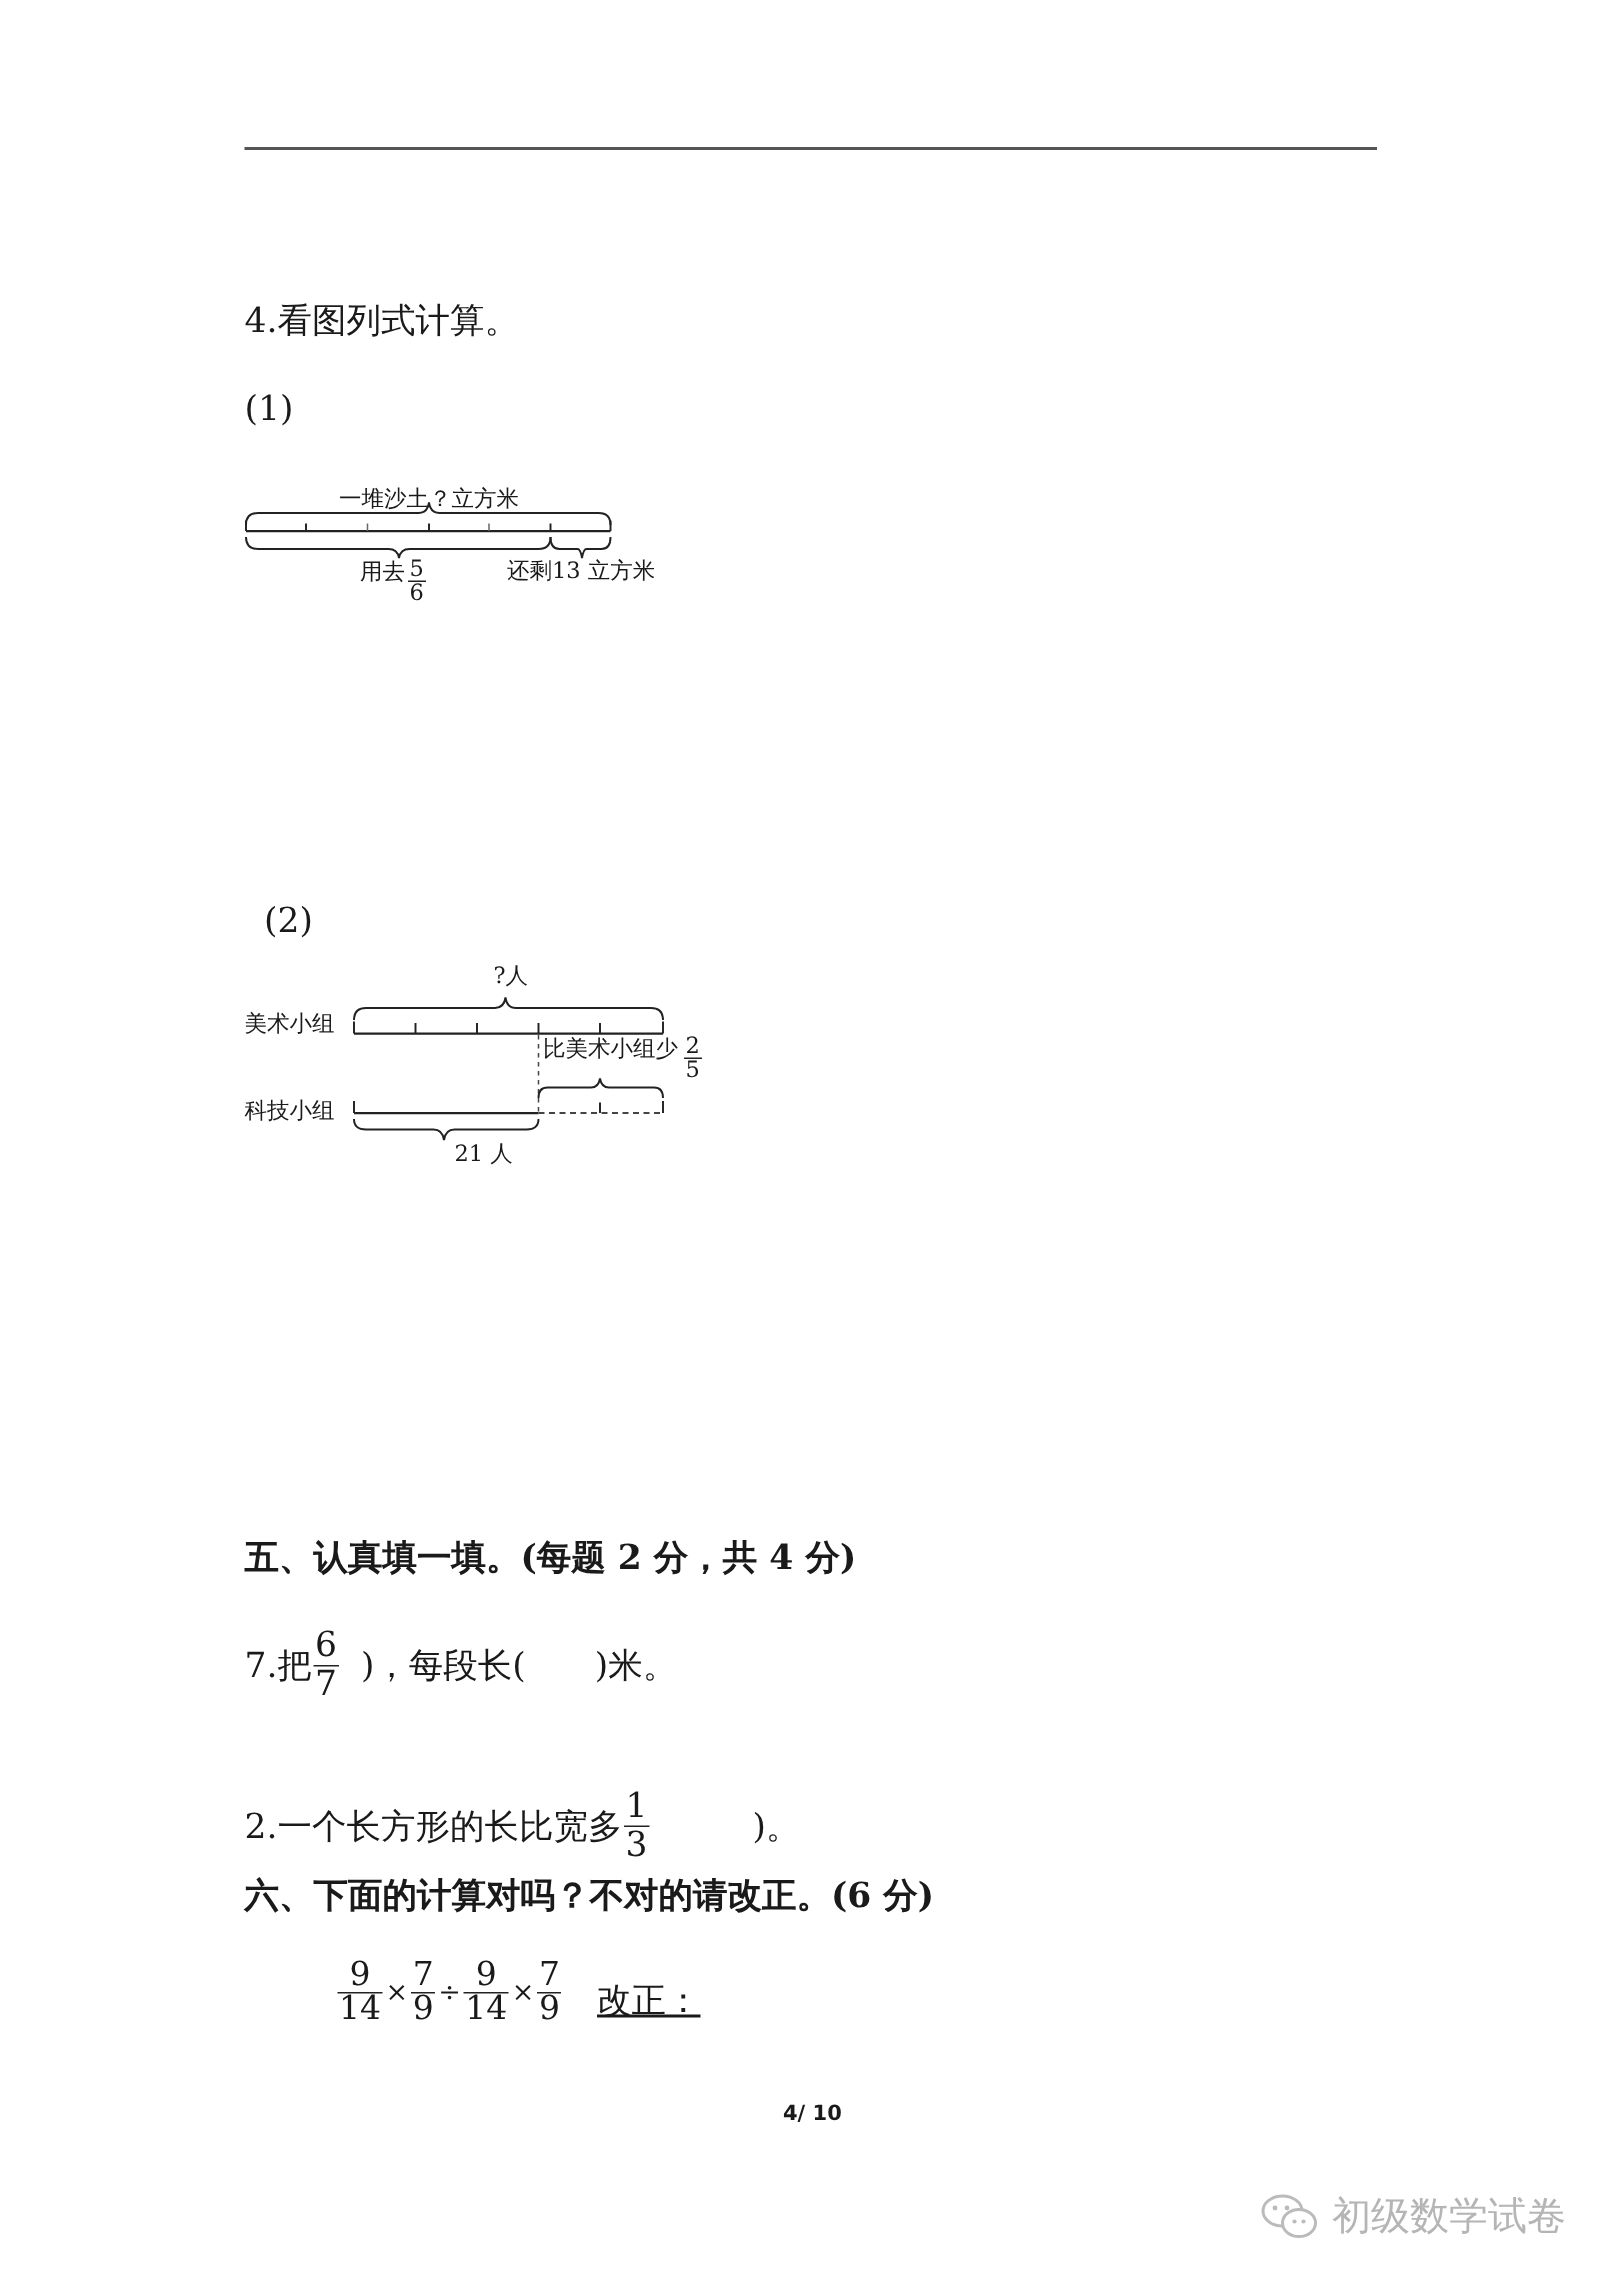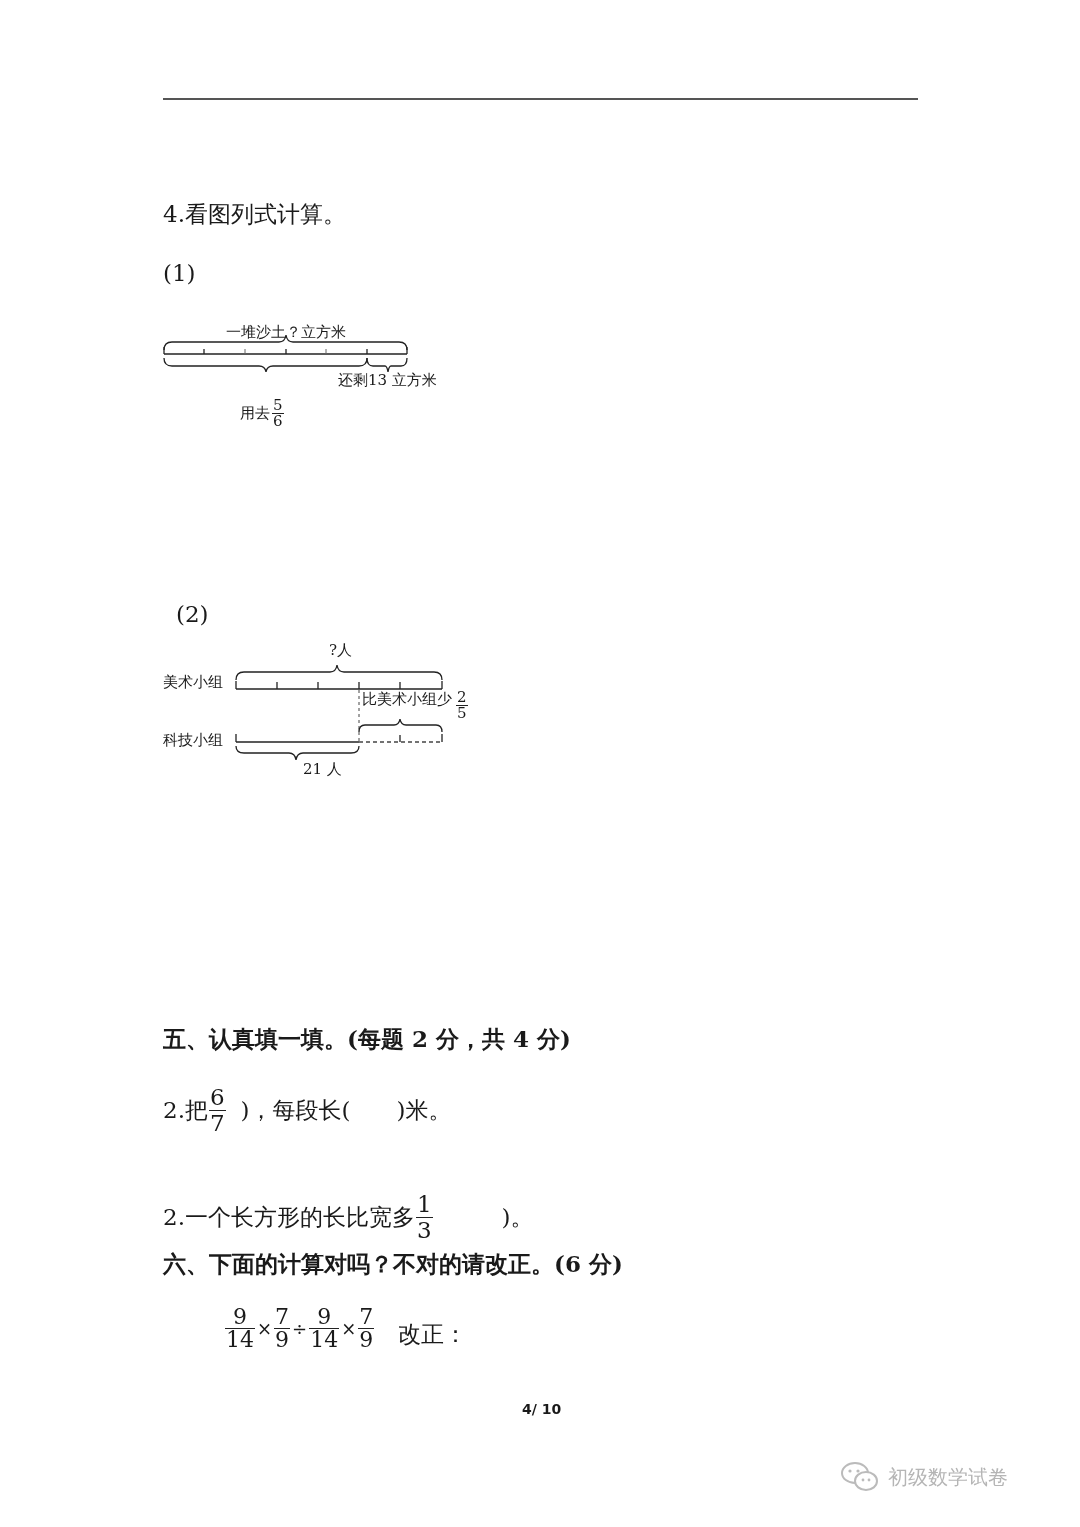--- a/index.html
+++ b/index.html
@@ -12,21 +12,21 @@
   .small { font-size: 15px; }
   .frac { display: inline-flex; flex-direction: column; align-items: center; vertical-align: middle; line-height: 1; margin: 0 1px; }
   .frac .n { display: block; padding: 0 1px; }
   .frac .d { display: block; border-top: 1px solid #222; padding: 0 1px; }
   .frac-big { font-size: 23px; }
   .frac-big .n, .frac-big .d { padding: 1px 1px; }
   .blank { display: inline-block; }
   .footer { position: absolute; left: 522px; top: 1401px; font-family: "DejaVu Sans", "Liberation Sans", sans-serif;
             font-weight: bold; font-size: 14px; }
   .watermark { position: absolute; left: 840px; top: 1460px; display: flex; align-items: center; gap: 8px;
-               font-family: "DejaVu Sans", "Liberation Sans", sans-serif; font-size: 20px; color: #b5b5b5; }
+               font-family: "DejaVu Sans", "Liberation Sans", sans-serif; font-size: 26px; color: #b5b5b5; }
   svg { position: absolute; overflow: visible; }
   .eq { position: absolute; left: 224px; top: 1306px; display: flex; align-items: center; font-size: 22px; }
   .eq .op { font-size: 18px; margin: 0 1px; }
 </style>
 </head>
 <body>
 
 <div class="rule"></div>
 
 <div class="txt" style="left:163px; top:203px;">4.看图列式计算。</div>
@@ -44,21 +44,21 @@
     <line x1="245" y1="349" x2="245" y2="354" stroke="#666" stroke-width="1"></line>
     <line x1="286" y1="349" x2="286" y2="354" stroke="#222" stroke-width="1.3"></line>
     <line x1="326" y1="349" x2="326" y2="354" stroke="#666" stroke-width="1"></line>
     <line x1="367" y1="349" x2="367" y2="354" stroke="#222" stroke-width="1.3"></line>
     <line x1="407" y1="347" x2="407" y2="354" stroke="#222" stroke-width="1.3"></line>
 
     <path d="M164 358 Q164 366 172 366 L259 366 Q265 366 266 372 Q267 366 273 366 L359 366 Q367 366 367 358" fill="none" stroke="#222" stroke-width="1.3"></path>
 
     <path d="M367 358 Q367 366 373 366 L385 366 Q387 366 388 372 Q389 366 391 366 L401 366 Q407 366 407 358" fill="none" stroke="#222" stroke-width="1.3"></path>
   </svg>
-  <div class="abs" style="left:240px; top:372px; font-size:15px; display:flex; align-items:center;margin-top:26px;">
+  <div class="abs" style="left:240px; top:372px; font-size:15px; display:flex; align-items:flex-start;">
     <span>用去</span>
     <span class="frac" style="font-size:15px; margin-left:2px;">
       <span class="n">5</span>
       <span class="d">6</span>
     </span>
   </div>
   <div class="txt small" style="left:338px; top:373px;">还剩13 立方米</div>
 </div>
 
 <div class="txt" style="left:176px; top:603px;">(2)</div>
@@ -98,21 +98,21 @@
       <span class="n">2</span>
       <span class="d">5</span>
     </span>
   </div>
   <div class="txt small" style="left:279px; top:762px;margin-left:24px;">21 人</div>
 </div>
 
 <div class="txt bold" style="left:163px; top:1027px;">五、认真填一填。(每题 2 分，共 4 分)</div>
 
 <div class="abs" style="left:163px; top:1085px; display:flex; align-items:center; font-size:23px; white-space:nowrap;">
-  <span>2.把</span>
+  <span>7.把</span>
   <span class="frac frac-big">
     <span class="n">6</span>
     <span class="d">7</span>
   </span>
   <span class="blank" style="width:14px;"></span>
   <span>)，每段长(</span>
   <span class="blank" style="width:46px;"></span>
   <span>)米。</span>
 </div>
 
@@ -142,21 +142,21 @@
   <span class="frac">
     <span class="n">9</span>
     <span class="d">14</span>
   </span>
   <span class="op">×</span>
   <span class="frac">
     <span class="n">7</span>
     <span class="d">9</span>
   </span>
 </div>
-<div class="txt" style="left:398px; top:1323px;">改正：</div>
+<div class="txt" style="left:398px; top:1323px;text-decoration:underline;">改正：</div>
 
 <div class="footer">4/ 10</div>
 
 <div class="watermark">
   <svg width="40" height="34" style="position:relative;">
     <ellipse cx="15" cy="13" rx="13" ry="10" fill="none" stroke="#bbb" stroke-width="2"></ellipse>
     <ellipse cx="26" cy="21" rx="11" ry="9" fill="#fff" stroke="#bbb" stroke-width="2"></ellipse>
     <circle cx="10" cy="11" r="1.6" fill="#bbb"></circle>
     <circle cx="18" cy="11" r="1.6" fill="#bbb"></circle>
     <circle cx="23" cy="20" r="1.4" fill="#bbb"></circle>

